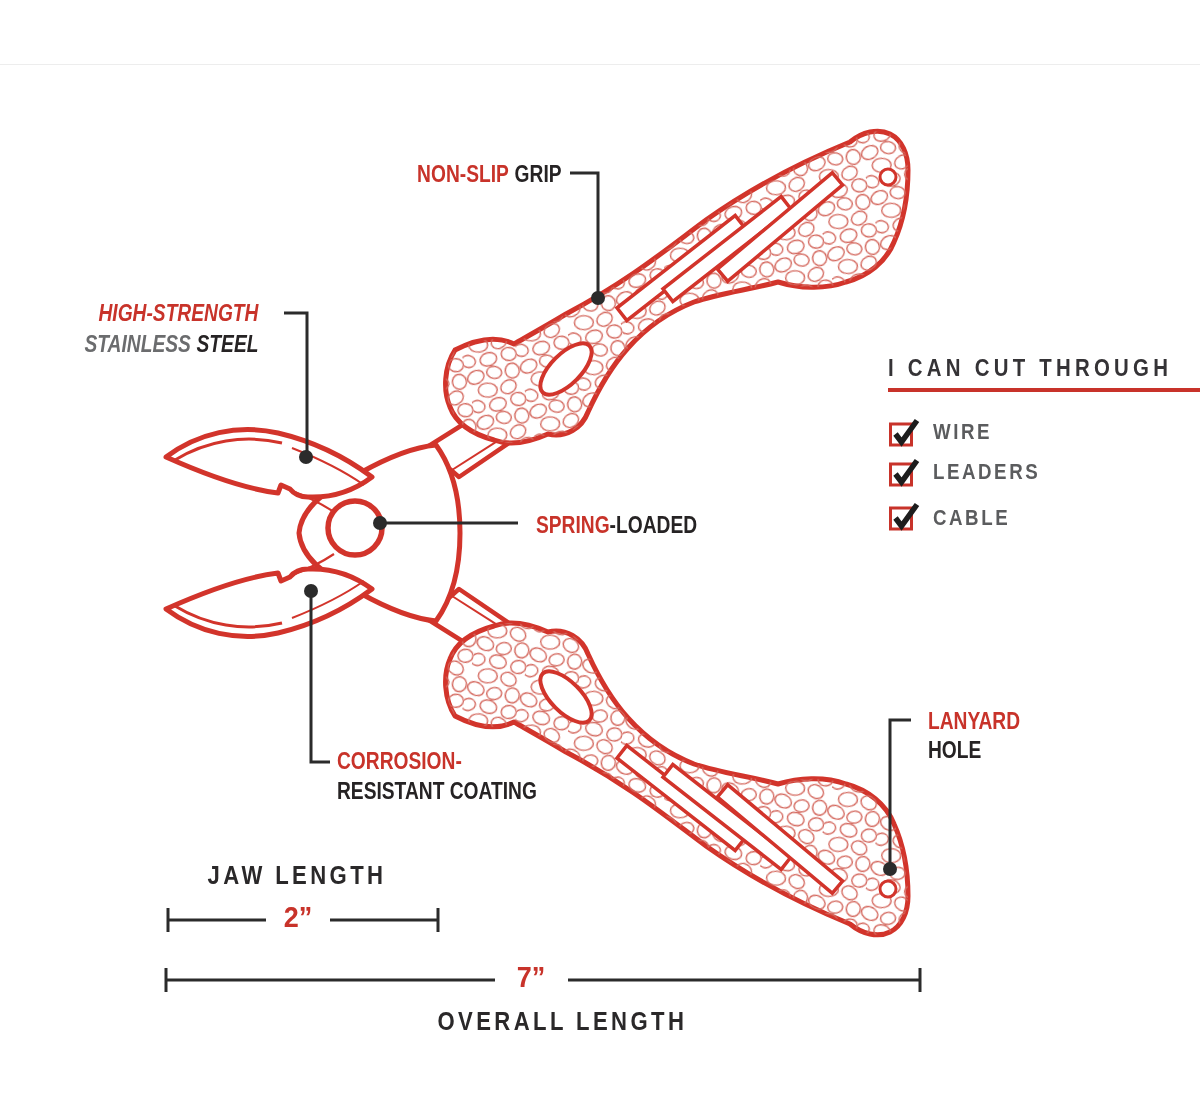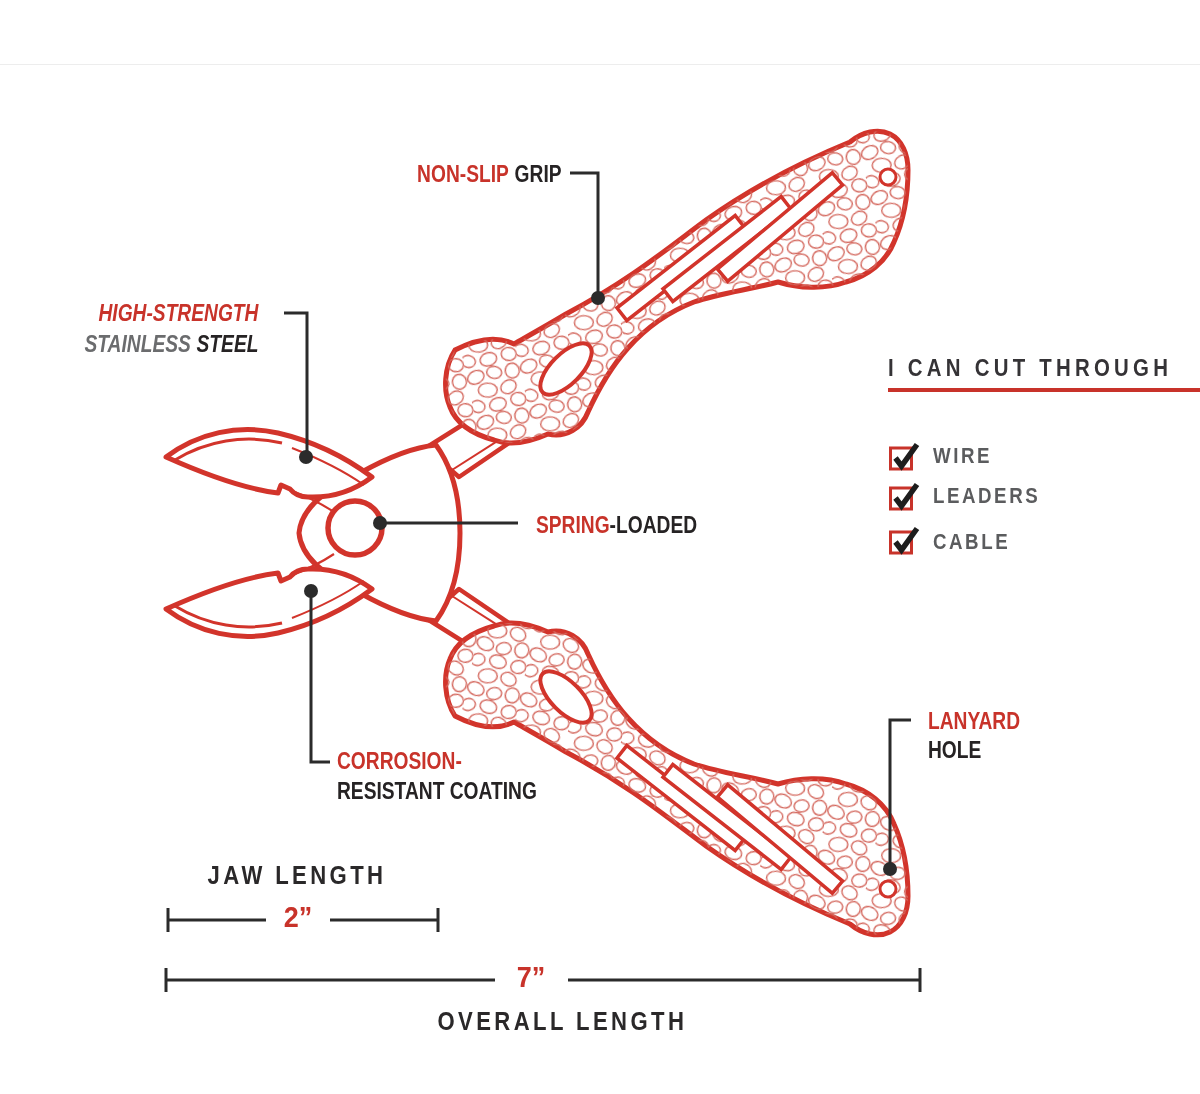--- a/index.html
+++ b/index.html
@@ -22,21 +22,21 @@
   .cx-left{transform:scaleX(.8);transform-origin:0 50%;}
   .cx-right{transform:scaleX(.8);transform-origin:100% 50%;text-align:right;}
   .cx-center{transform:scaleX(.85);transform-origin:50% 50%;text-align:center;}
   .red{color:var(--red);}
   .gray{color:var(--mgray);}
   .gap > span + span{margin-left:.3em;}
   .ital{font-style:italic;line-height:31px;}
 
   .ct-title{position:absolute;left:888px;top:356px;font-weight:bold;font-size:24px;line-height:24px;color:#353336;letter-spacing:5px;white-space:nowrap;transform:scaleX(.85);transform-origin:0 50%;}
   .ct-rule{position:absolute;left:888px;top:388px;width:312px;height:4px;background:var(--red);}
-  .ct-row{position:absolute;left:888px;height:30px;display:flex;align-items:center;gap:13px;margin-top:24px;}
+  .ct-row{position:absolute;left:888px;height:30px;display:flex;align-items:center;gap:13px;}
   .ct-row .lbl{font-weight:bold;font-size:22px;color:var(--gray);letter-spacing:3px;white-space:nowrap;transform:scaleX(.85);transform-origin:0 50%;}
 
   .dim-label{position:absolute;font-weight:bold;font-size:26px;line-height:26px;color:#2A2829;letter-spacing:4px;white-space:nowrap;}
   .dim-value{position:absolute;font-weight:bold;font-size:30px;line-height:30px;color:var(--red);text-align:center;transform:scaleX(.9);transform-origin:50% 50%;}
 </style>
 </head>
 <body>
 
 <div class="canvas">
 

